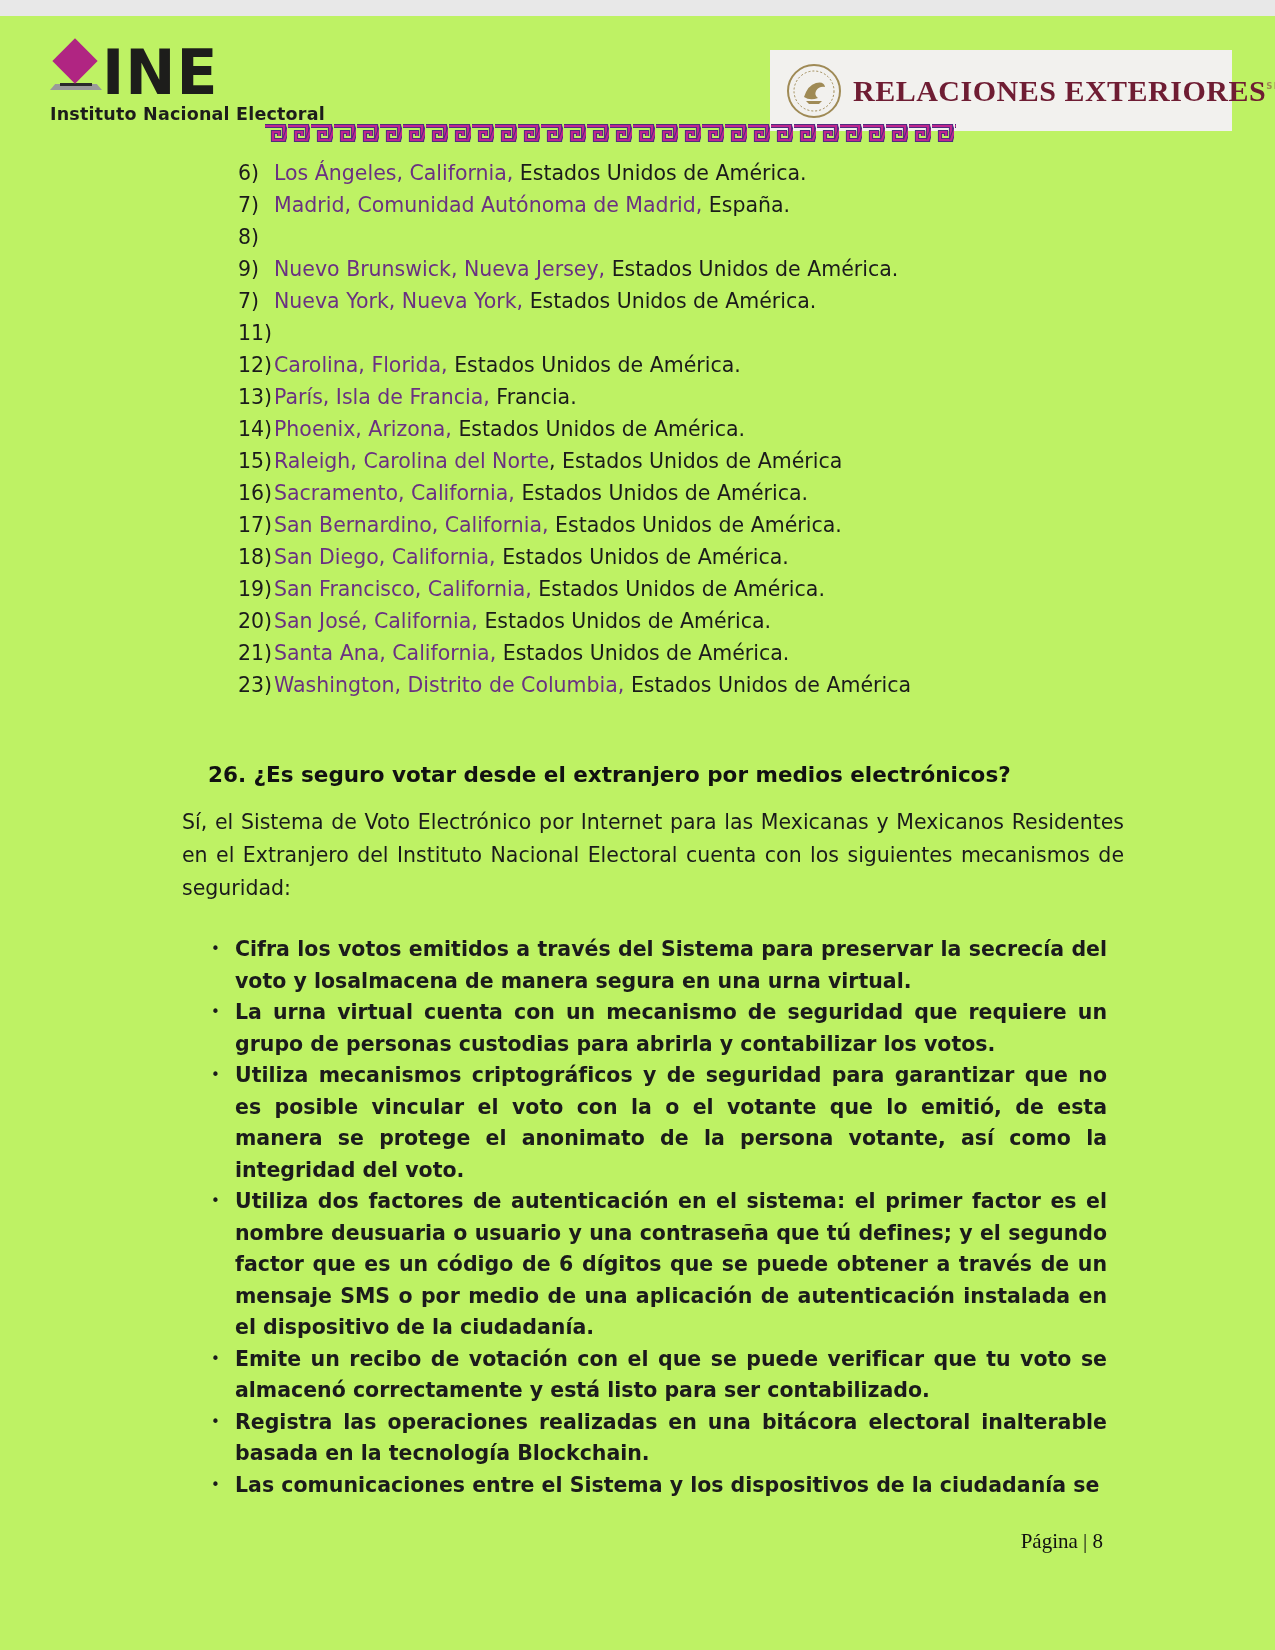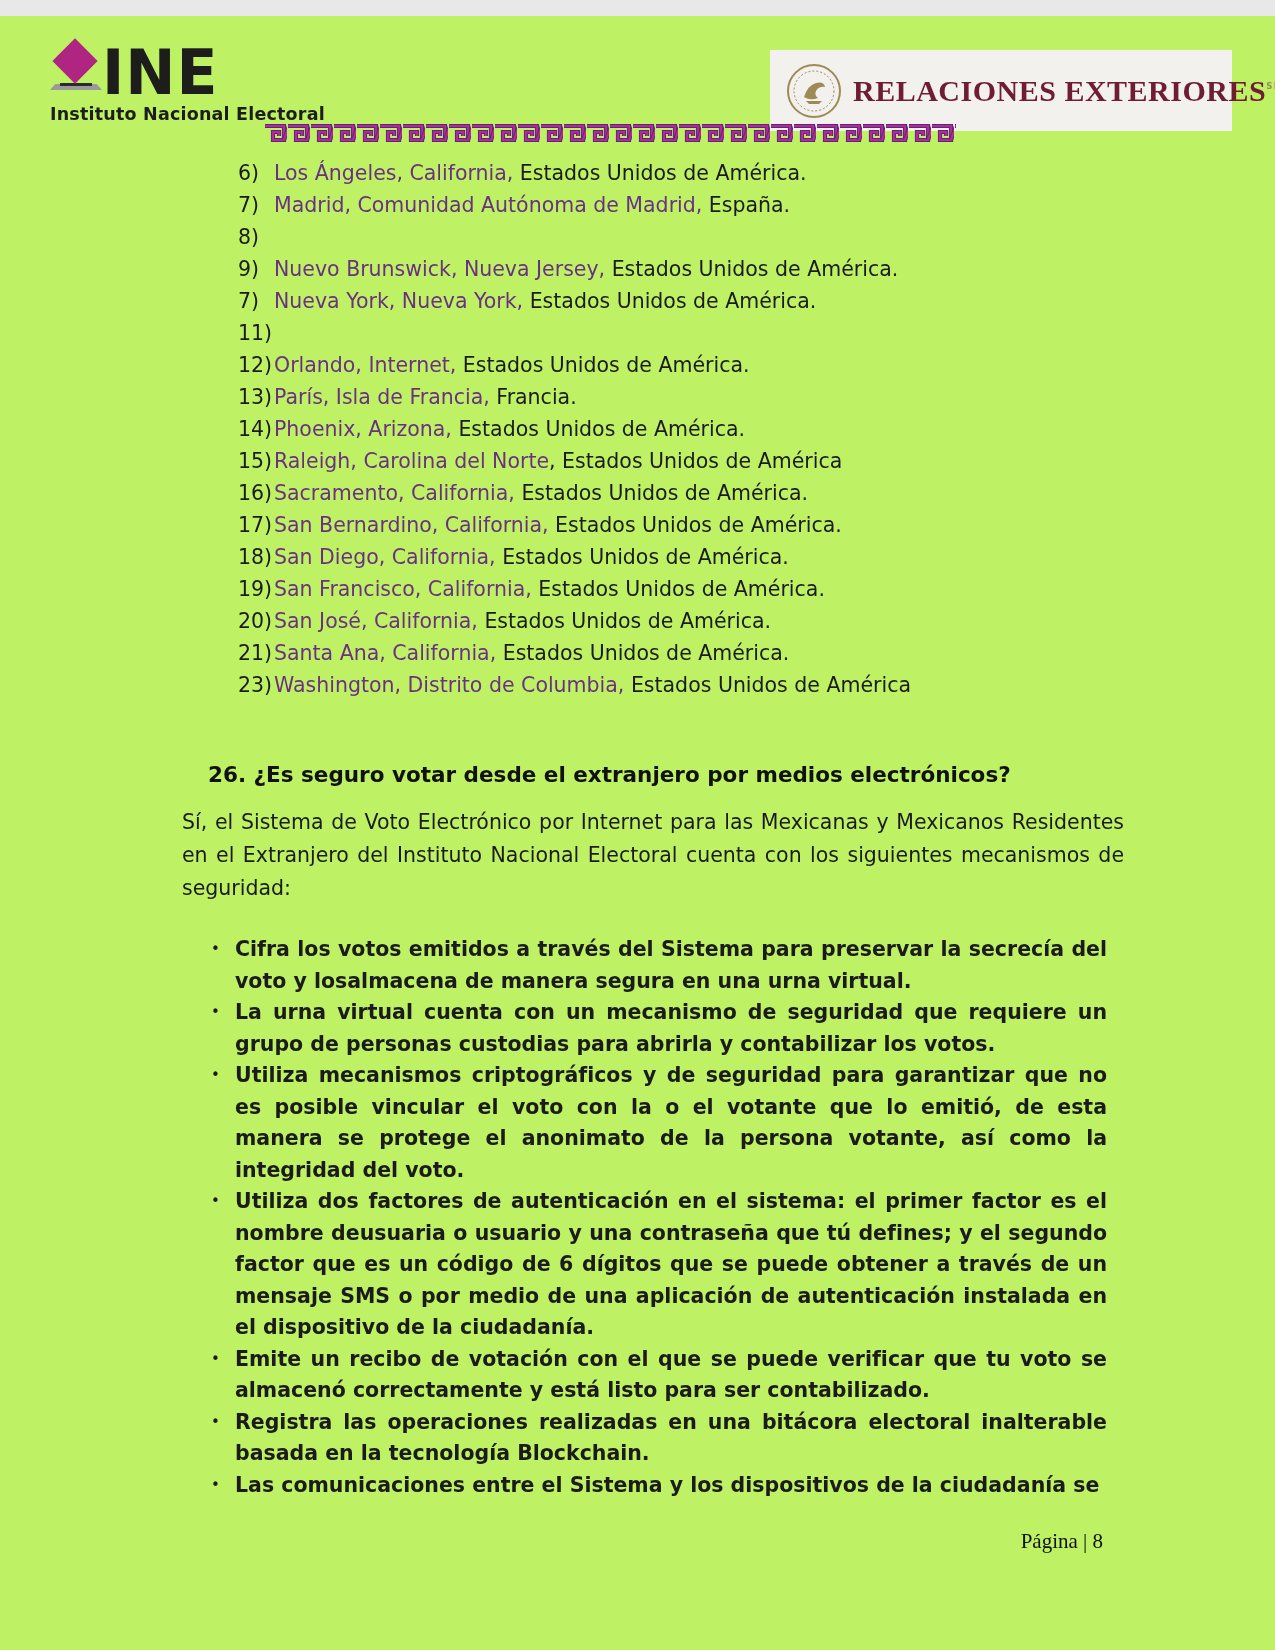--- a/index.html
+++ b/index.html
@@ -169,21 +169,21 @@
       <span class="entry">
         <span class="place">Nueva York, Nueva York,</span><span class="rest"> Estados Unidos de América.</span>
       </span>
     </li>
       <li>
       <span class="num">11)</span>
     </li>
       <li>
       <span class="num">12)</span>
       <span class="entry">
-        <span class="place">Orlando, Internet,</span><span class="rest"> Estados Unidos de América.</span>
+        <span class="place">Carolina, Florida,</span><span class="rest"> Estados Unidos de América.</span>
       </span>
     </li>
       <li>
       <span class="num">13)</span>
       <span class="entry">
         <span class="place">París, Isla de Francia,</span><span class="rest"> Francia.</span>
       </span>
     </li>
       <li>
       <span class="num">14)</span>

